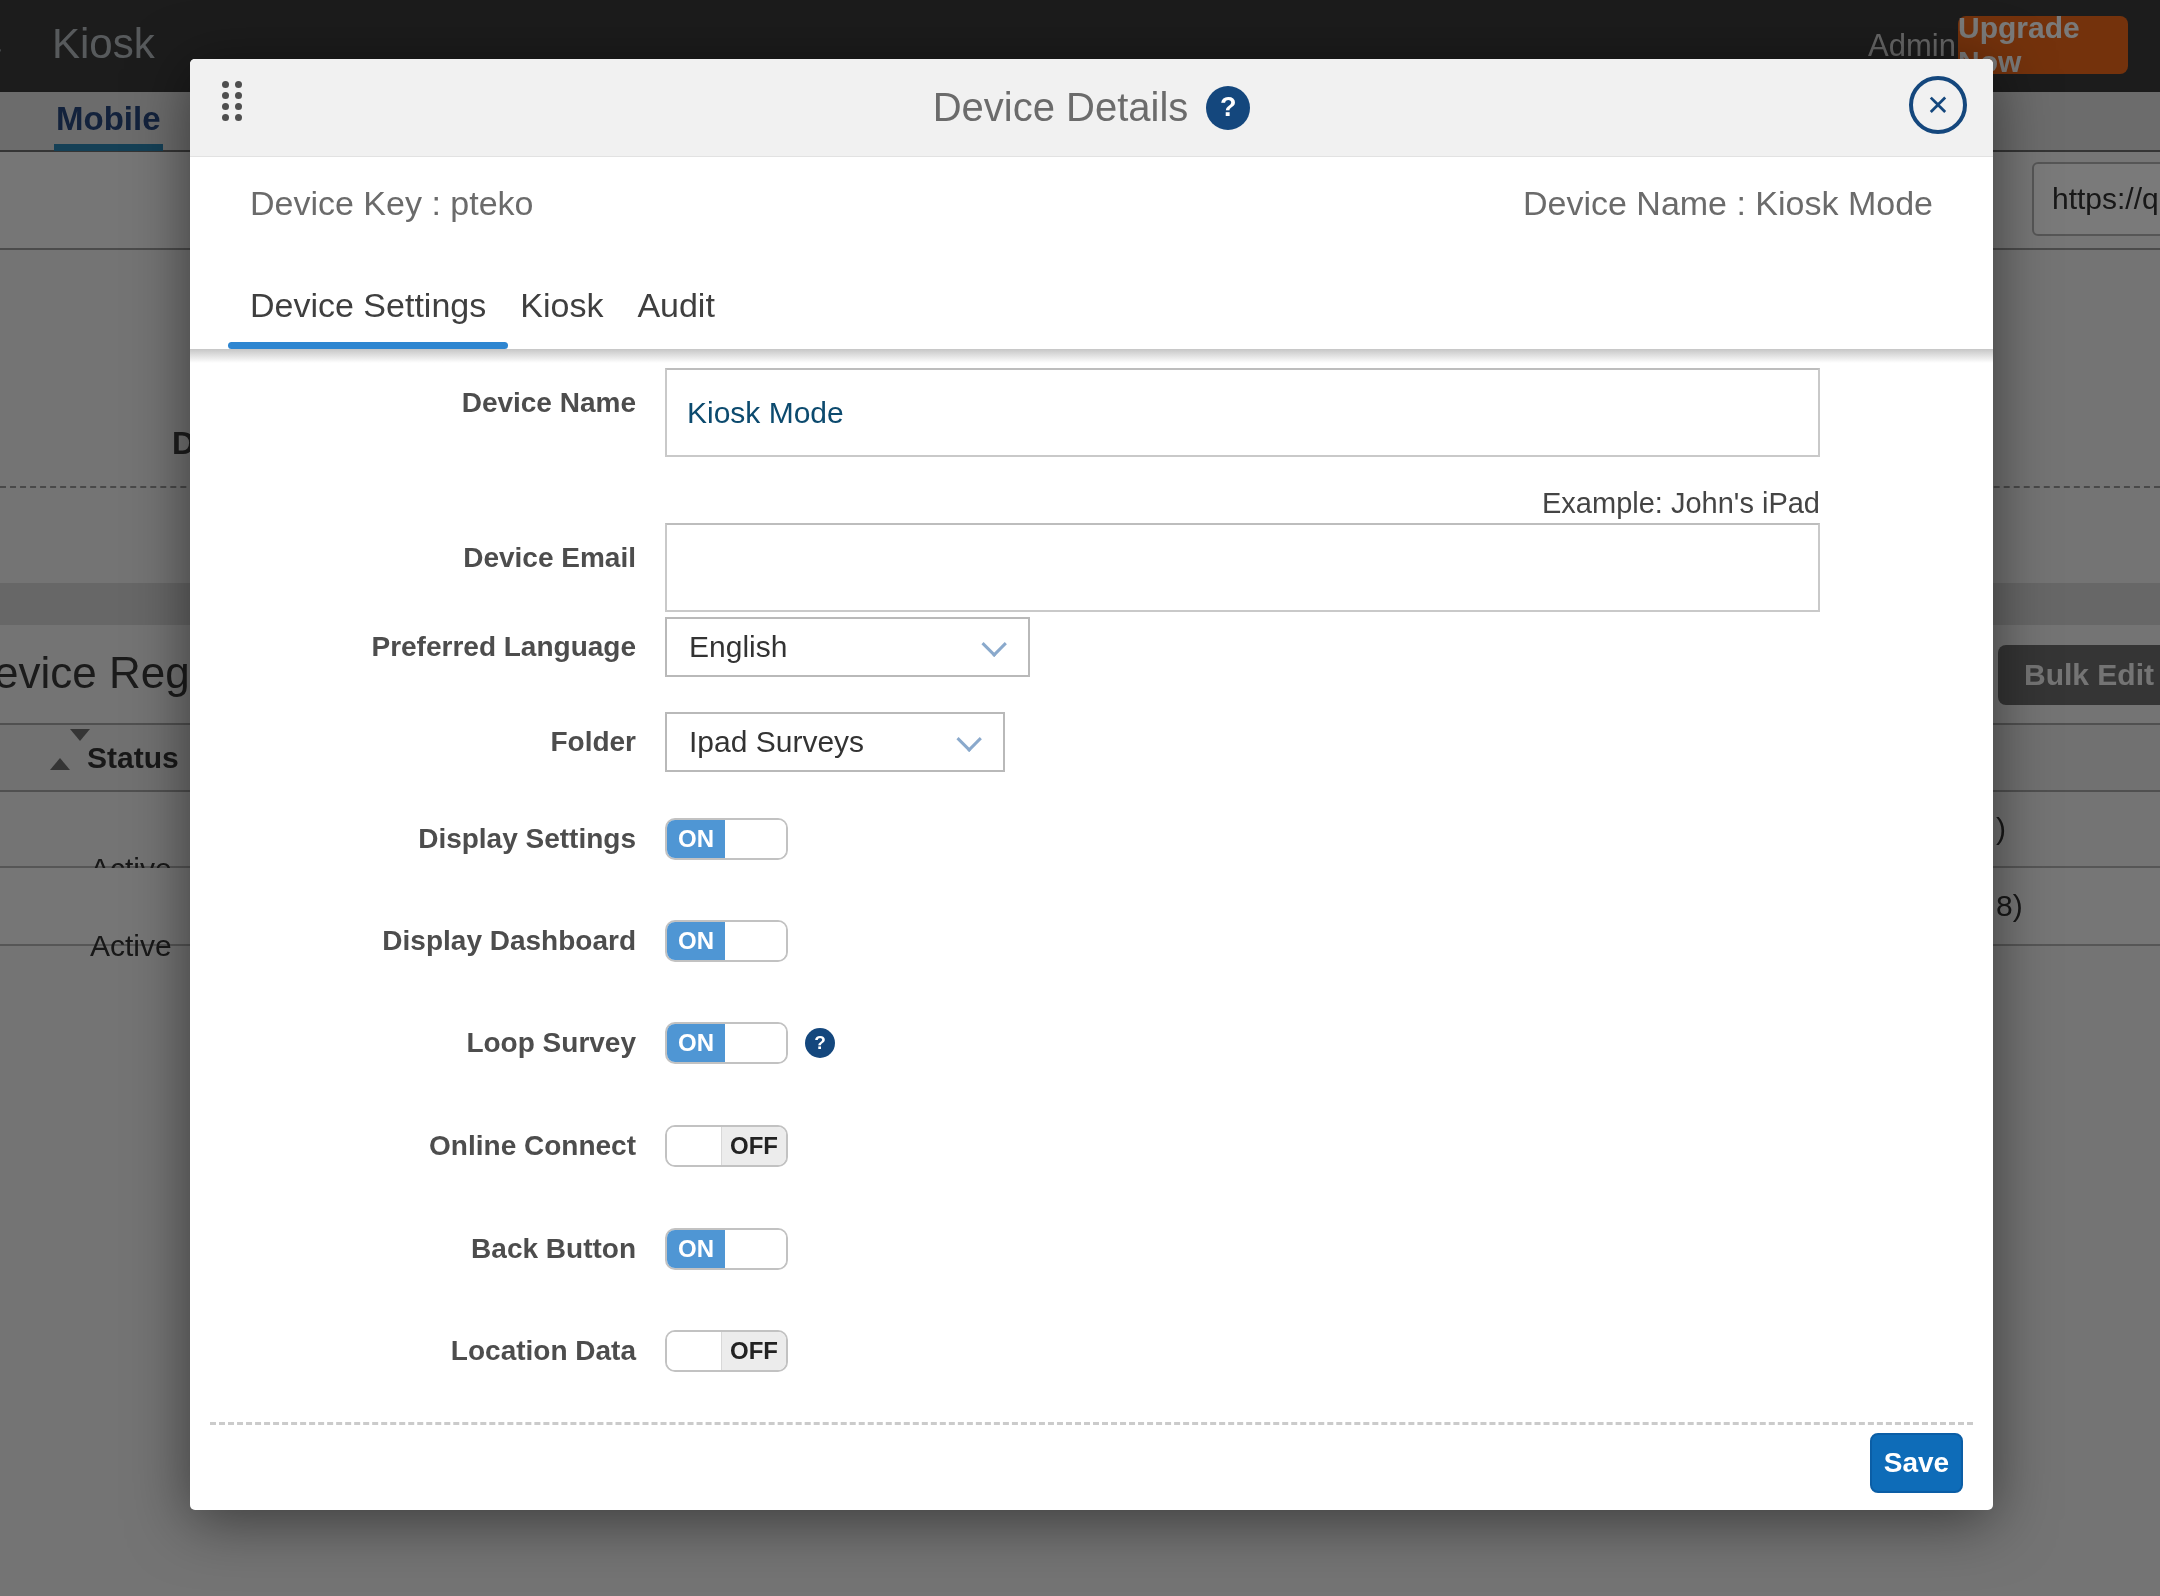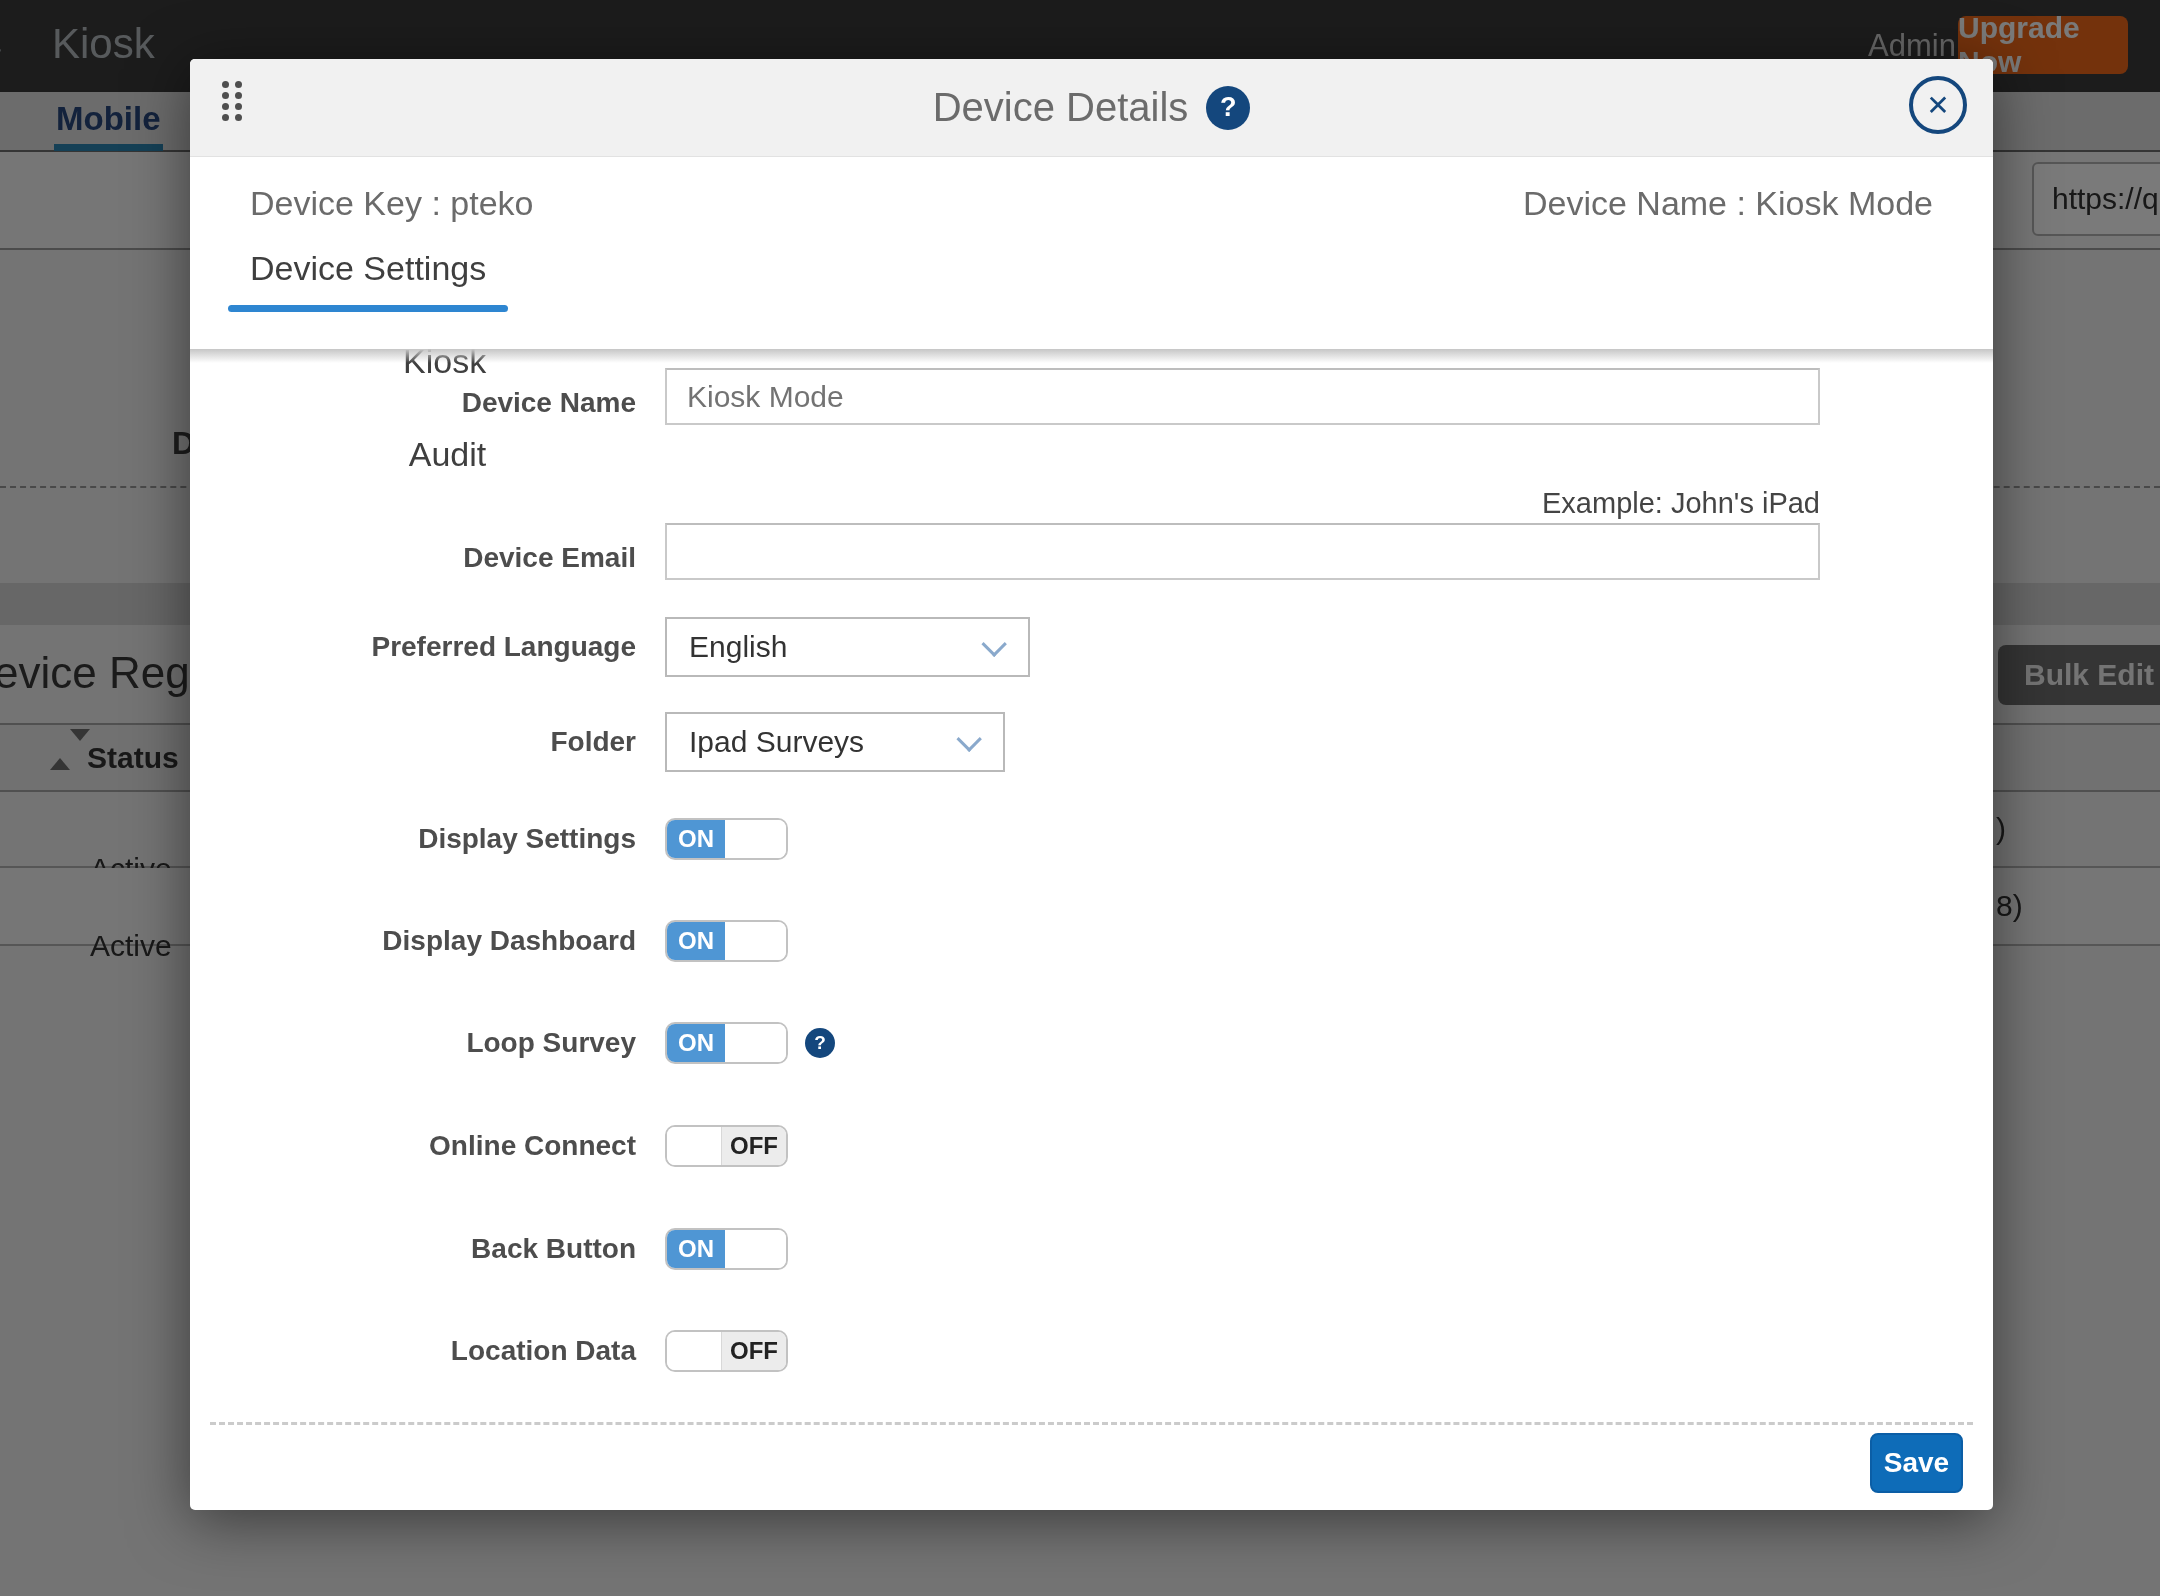--- a/index.html
+++ b/index.html
@@ -66,32 +66,32 @@
   .help-badge { width:44px; height:44px; border-radius:50%; background:#14477d; color:#fff;
                 font-weight:bold; font-size:27px; display:flex; align-items:center; justify-content:center; }
   .close-btn { position:absolute; right:26px; top:17px; width:58px; height:58px; border:4px solid #14477d;
                border-radius:50%; color:#14477d; font-size:28px; font-weight:900; background:#f1f1f1;
                display:flex; align-items:center; justify-content:center; }
 
   .keyrow { position:absolute; top:98px; left:0; right:0; height:92px; display:flex; align-items:center;
             justify-content:space-between; padding:0 60px; font-size:34px; color:#6b6b6b; background:#fff; }
 
   .m-tabs { position:absolute; top:190px; left:58px; height:100px; display:flex; gap:30px;
-            align-items:flex-end; font-size:34px; color:#3f3f3f;flex-direction:column; }
+            align-items:flex-end; font-size:34px; color:#3f3f3f; }
   .m-tab { position:relative; padding:0 2px 24px 2px; }
   .m-tab.active::after { content:""; position:absolute; left:-20px; right:-20px; bottom:0; height:7px;
                          background:#2e86d1; border-radius:4px; }
   .tab-shadow { position:absolute; top:290px; left:0; right:0; height:14px;
                 background:linear-gradient(to bottom,#c6c6c6,rgba(255,255,255,0)); }
 
   .frow { position:absolute; left:0; right:0;padding-left:29px; }
   .flabel { position:absolute; left:0; top:0; bottom:0; width:446px; display:flex; align-items:center;
             justify-content:flex-end; font-size:28px; font-weight:bold; color:#4d4d4d; }
-  .tinput { position:absolute; left:475px; top:0; width:1155px; height:57px; border:2px solid #c9c9c9;
-            border-top-color:#bdbdbd; font-size:30px; color:#737373; padding:0 20px;
+  .tinput { position:absolute; left:475px; top:0; width:1155px; height:89px; border:2px solid #c9c9c9;
+            border-top-color:#bdbdbd; font-size:30px; color:#0c4a6e; padding:0 20px;
             font-family:"Liberation Sans","DejaVu Sans",sans-serif; background:#fff; }
   .hint { position:absolute; top:381px; left:475px; width:1155px; text-align:right; font-size:29px; color:#444;margin-top:47px; }
 
   .dd { position:absolute; left:475px; top:0; height:60px; border:2px solid #b9b9b9; background:#fff;
         display:flex; align-items:center; padding:0 22px; font-size:30px; color:#333; }
   .dd .chev { width:18px; height:18px; border-left:3px solid #8aa9cc; border-bottom:3px solid #8aa9cc;
               transform:rotate(-45deg) translateY(-4px); margin-left:auto; }
 
   .toggle { position:absolute; left:475px; top:0; width:123px; height:42px; border:2px solid #c2c2c2;
             border-radius:10px; background:#fff; display:flex; overflow:hidden; }

